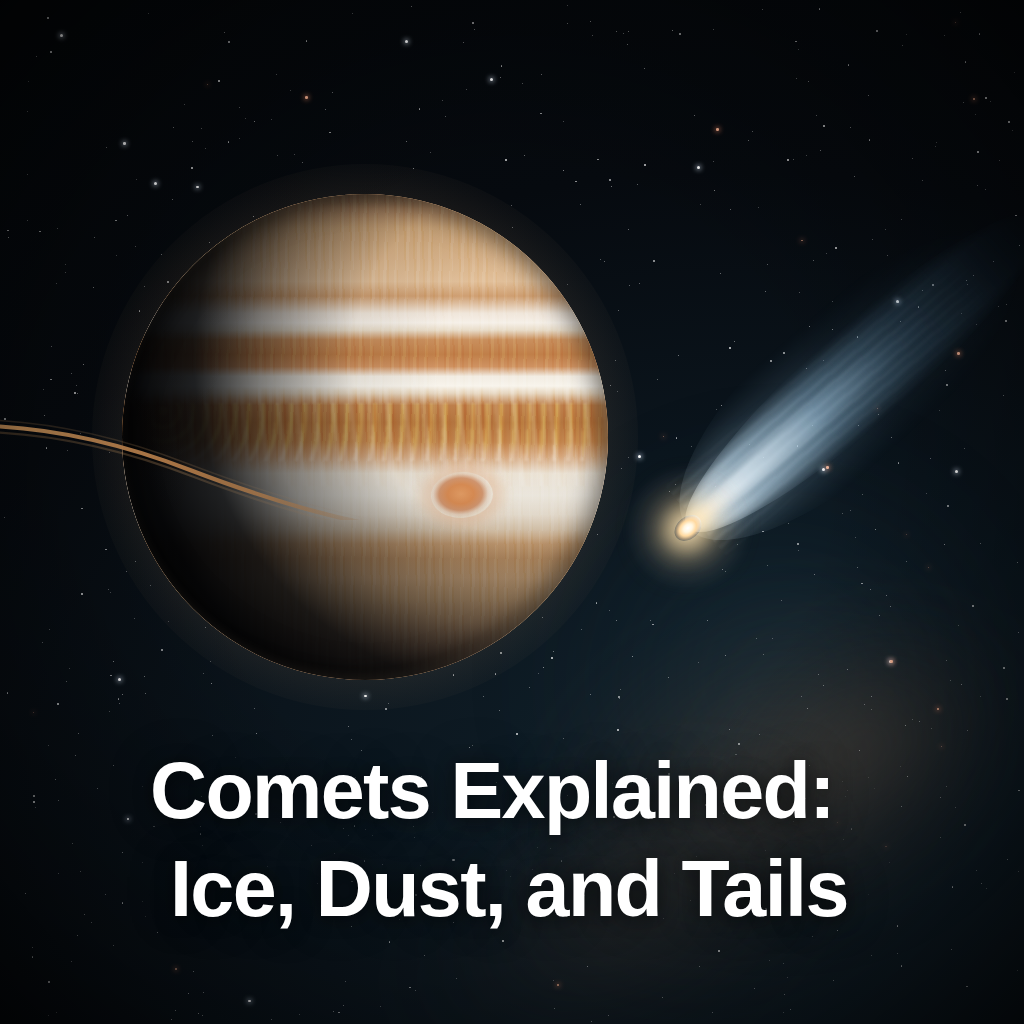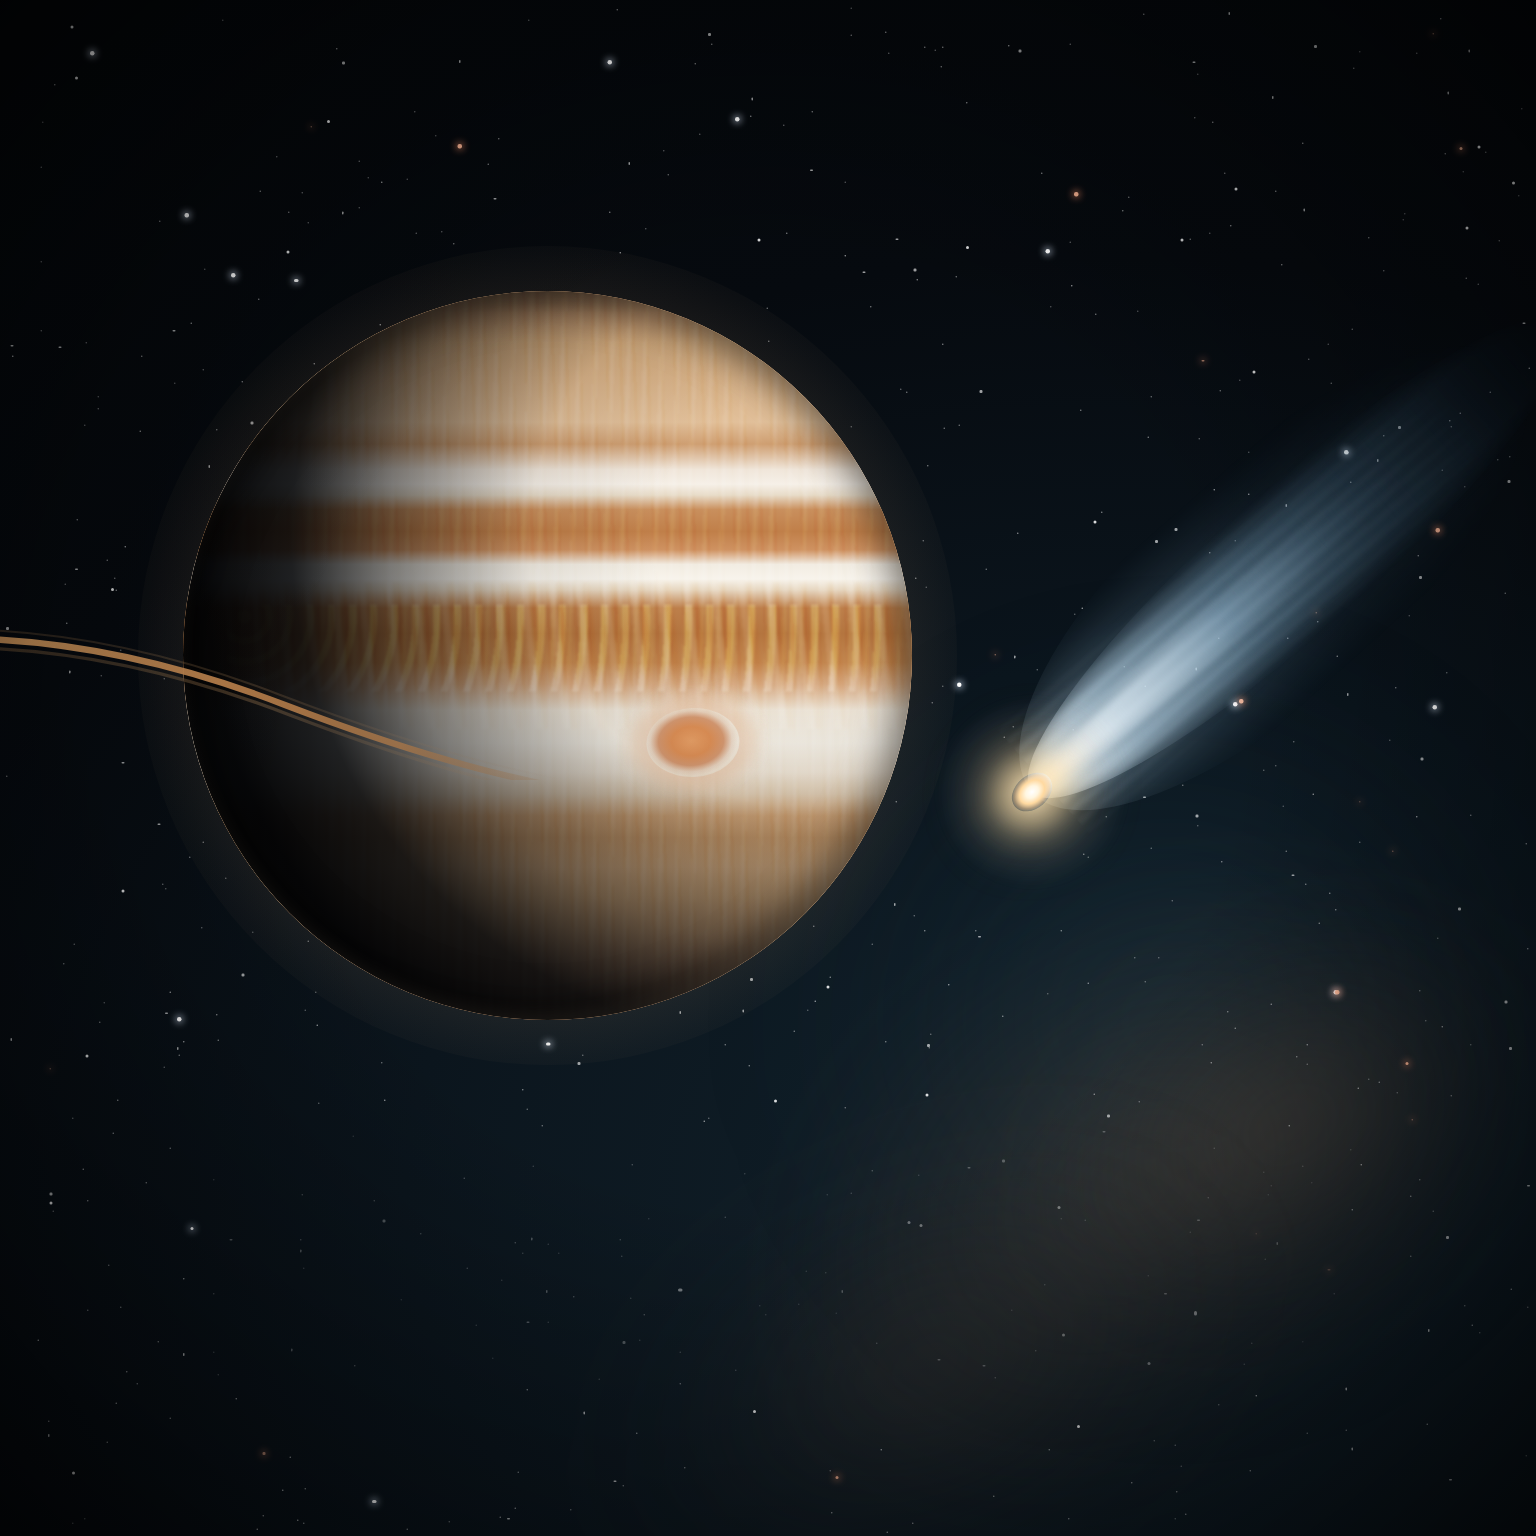--- a/index.html
+++ b/index.html
@@ -775,14 +775,18 @@
       <div class="tail-band tail-main"></div>
       <div class="tail-striae"></div>
       <div class="tail-band tail-core"></div>
     </div>
     <div class="coma"></div>
     <div class="nucleus"></div>
   </div>
 
   <div class="vignette"></div>
 
+  <div id="title">
+    <div class="title-line l1">Comets Explained:</div>
+    <div class="title-line l2">Ice, Dust, and Tails</div>
+  </div>
 
 </div>
 
 </body></html>

